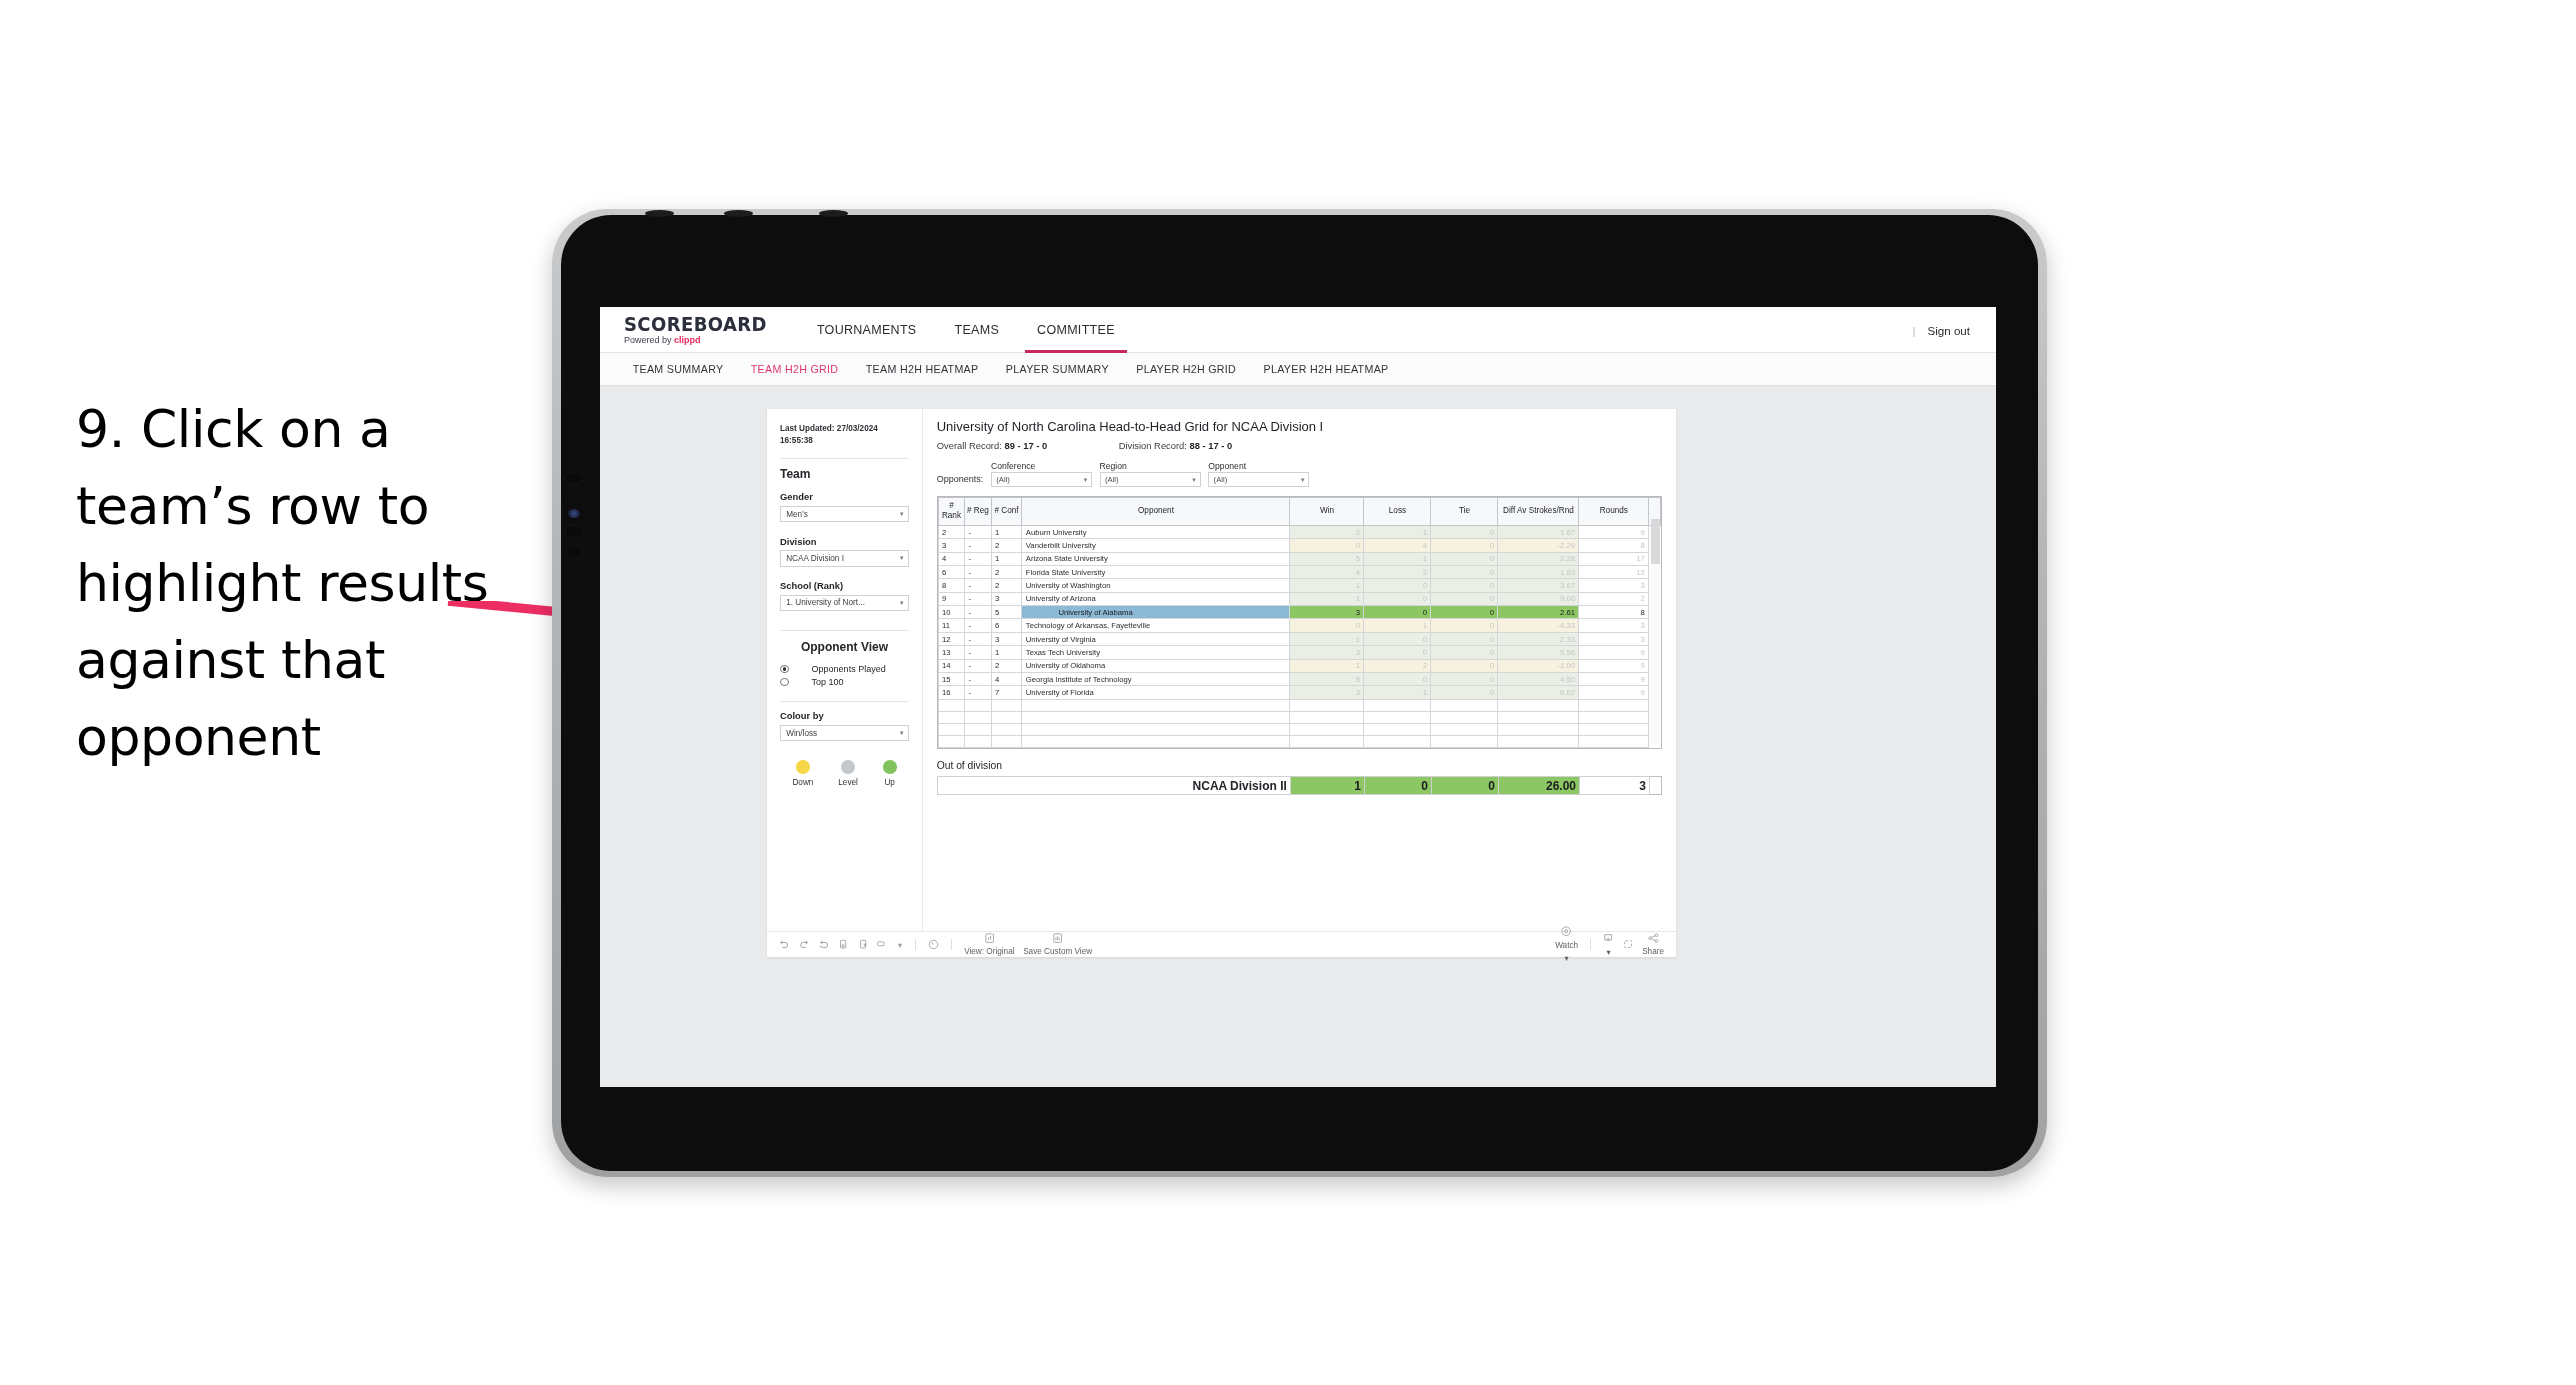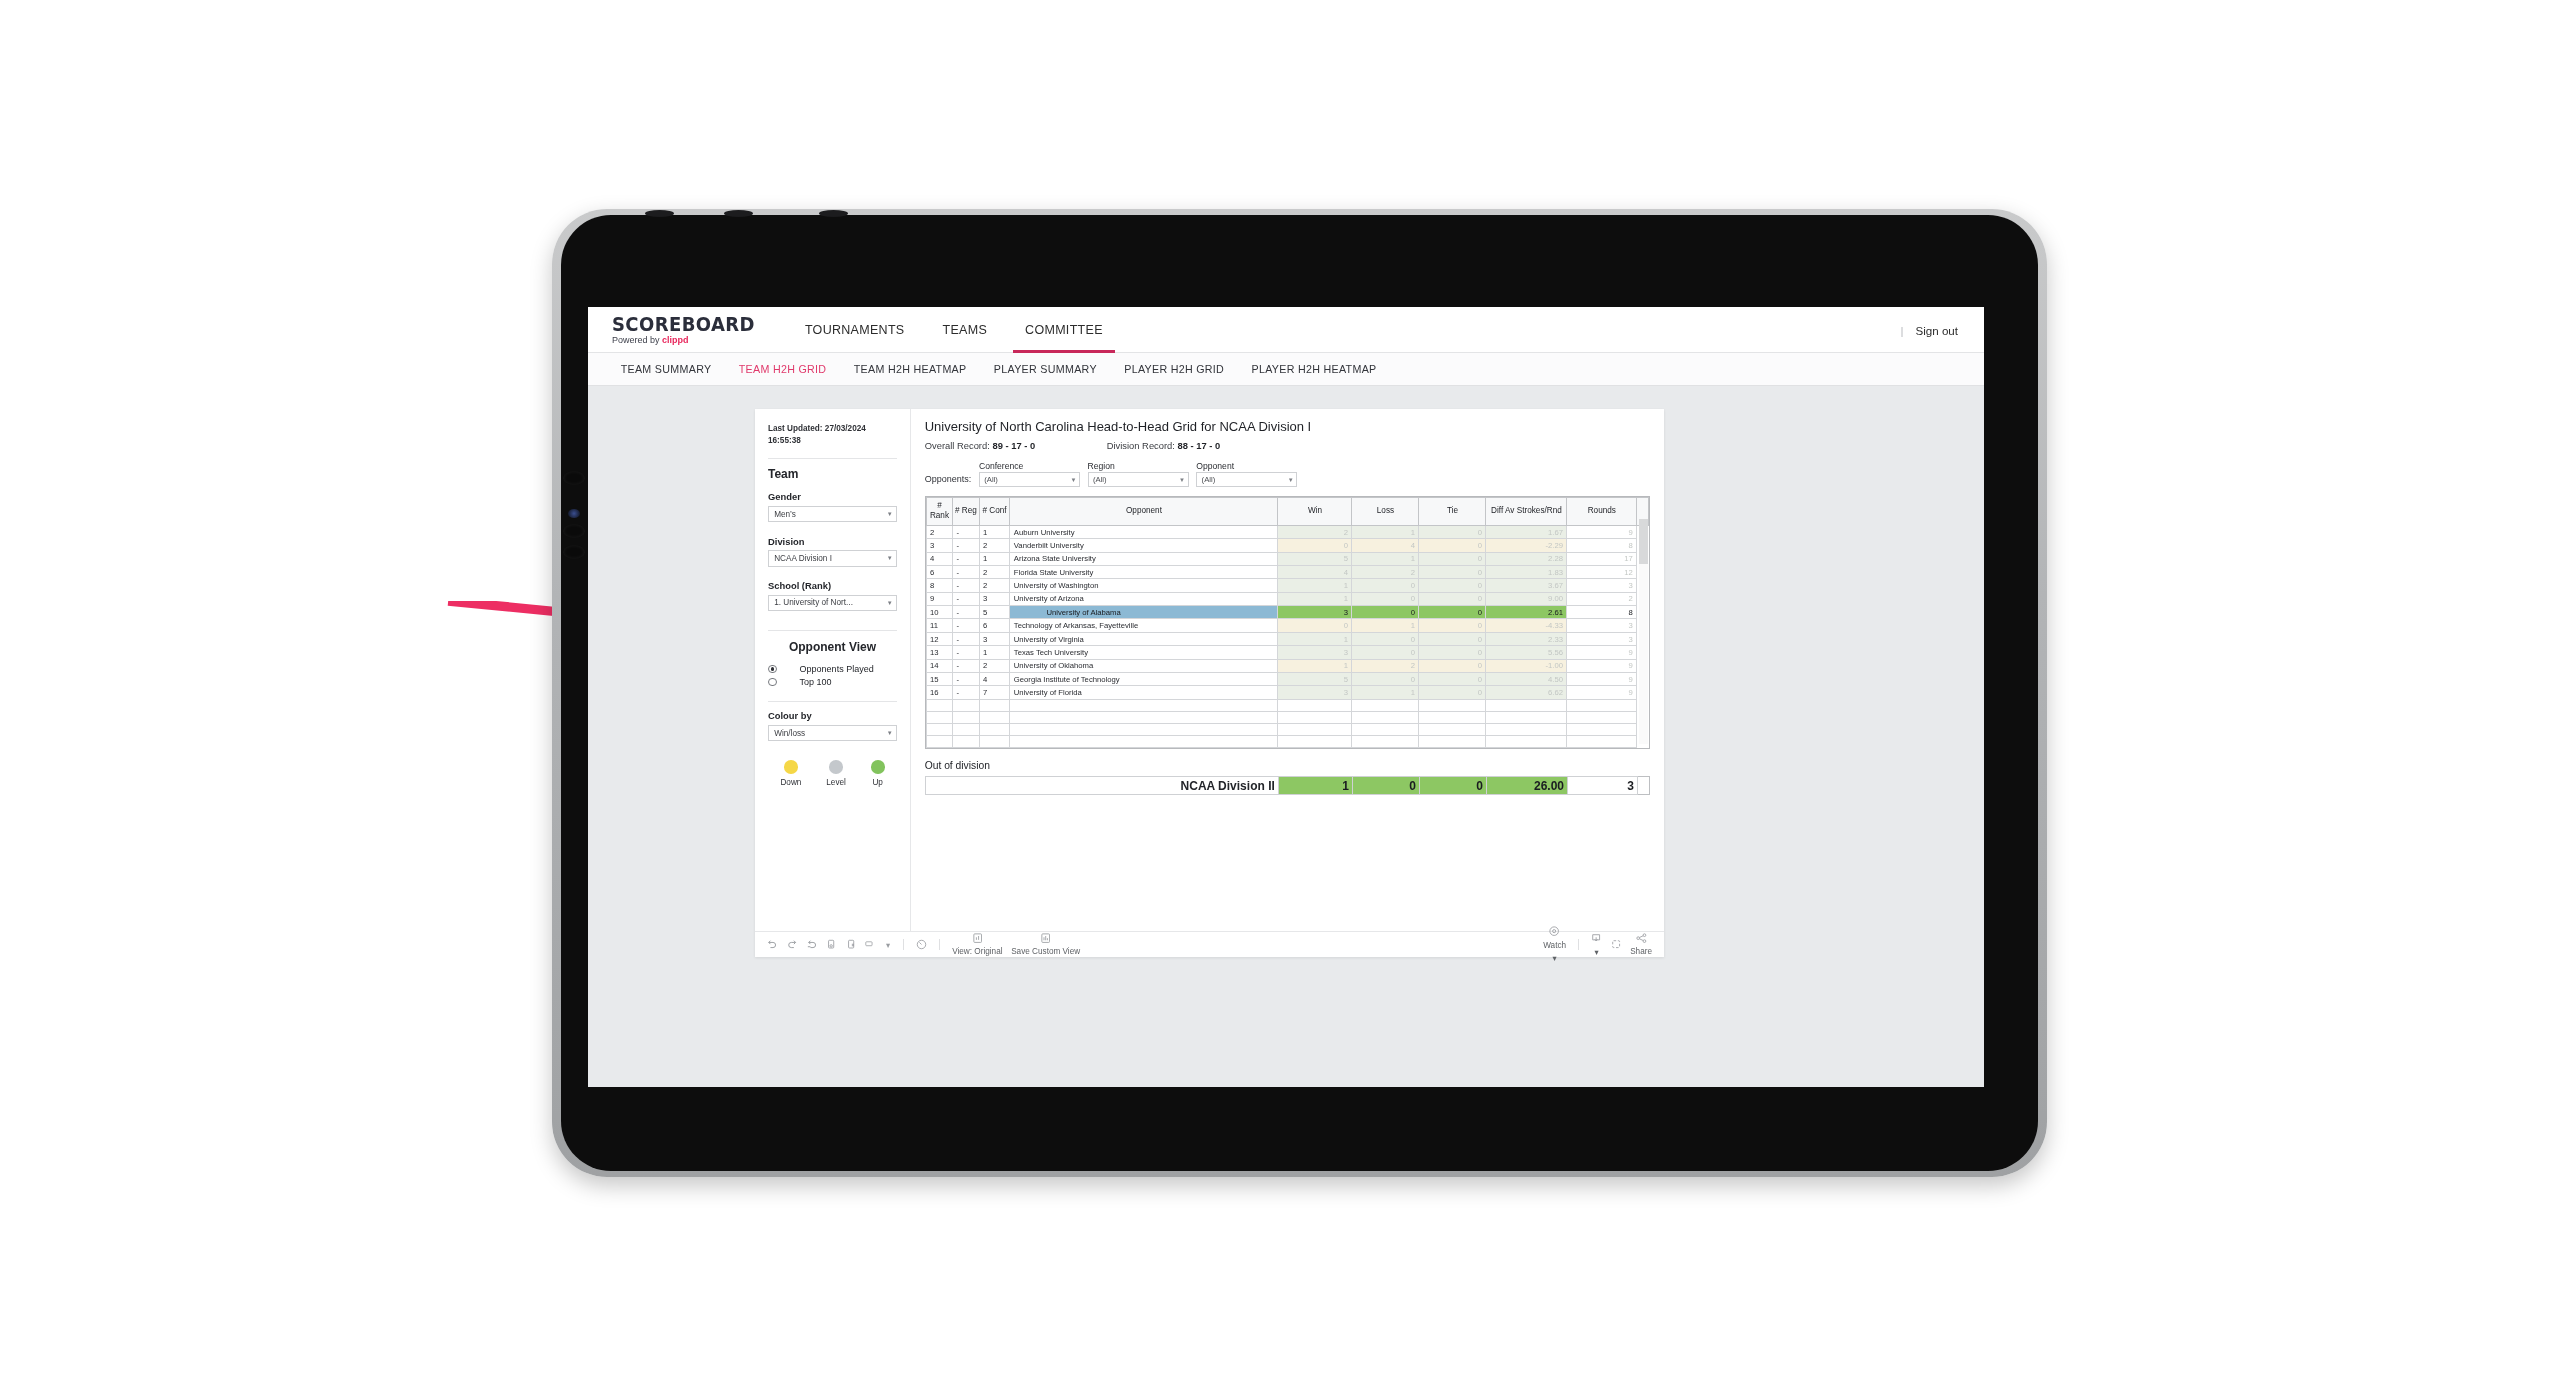--- a/index.html
+++ b/index.html
@@ -53,21 +53,21 @@
   }
   .btn-blue {
     position: absolute; width: 12px; height: 8.6px;
     border-radius: 50%;
     background: radial-gradient(circle, #3a4e8f 0%, #141a2b 80%);
   }
 
   
   .screen {
     position: absolute;
-    left: 588px; top: 307px;
+    left: 600px; top: 307px;
     width: 1396px; height: 780px;
     background: #e8eaec;
     overflow: hidden;
   }
 
   
   .topnav {
     height: 46px; background: #ffffff;
     display: flex; align-items: center;
     border-bottom: 0.9px solid #e3e4e6;
@@ -214,20 +214,21 @@
   .tb-sep { width: 0.9px; height: 11px; background: #dfe0e2; margin: 0 3.4px; }
   .tb-item { display: flex; align-items: center; gap: 3.4px; cursor: pointer; color: #5f6266; flex-direction: column; }
   .tb-spacer { flex: 1; }
   svg { display: block; }
 </style>
 </head>
 <body>
 
 <div id="stage">
 
+  <div class="annotation">9. Click on a team’s row to highlight results against that opponent</div>
 
   <div class="arrow-wrap">
     <svg width="636" height="137" viewBox="0 0 740 160">
       <path d="M0 0 L650 64" stroke="#ed2e63" stroke-width="11" fill="none" stroke-linecap="butt"></path>
       <polygon points="630,40 710,66 628,92" fill="#ed2e63"></polygon>
     </svg>
   </div>
 
   <div class="tablet-outer"></div>
   <div class="tablet-inner">

